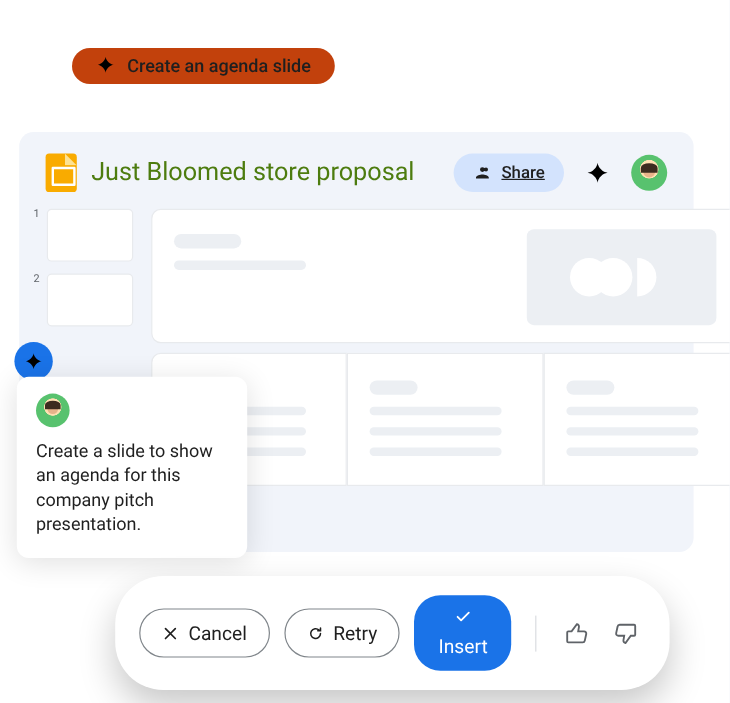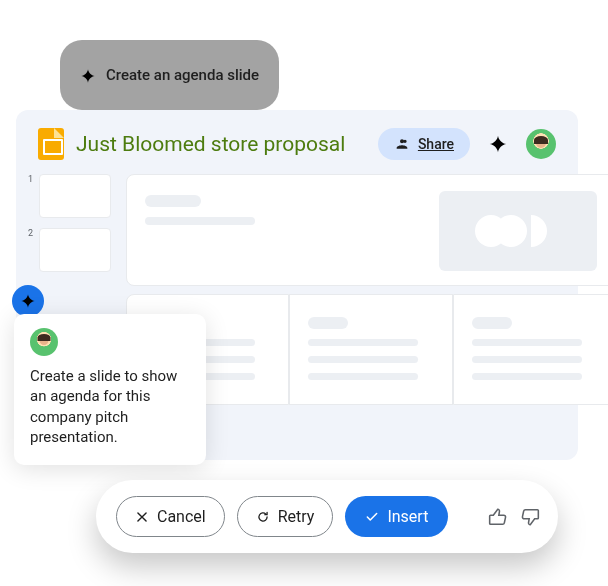--- a/index.html
+++ b/index.html
@@ -10,25 +10,25 @@
       height: 586px;
       position: relative;
       overflow: hidden;
     }
 
     
     .top-pill {
       position: absolute;
       top: 40px;
       left: 60px;
-      background: #a3a3a3;
+      background: #c2410c;
       border-radius: 22px;
-      padding: 26px 20px;
+      padding: 6px 20px;
       display: flex;
-      align-items: flex-end;
+      align-items: flex-start;
       gap: 10px;
     }
     .top-pill .spark-small {
       width: 16px; height: 16px;
     }
     .top-pill .label {
       font-size: 15px;
       color: #1f1f1f;
       font-weight: 500;
     }
@@ -225,20 +225,21 @@
       border-radius: 22px;
       padding: 10px 18px;
       font-size: 16px;
       color: #1f1f1f;
       background: #fff;
     }
     .pill-btn svg { width: 14px; height: 14px; }
     .pill-insert {
       background: #1a73e8; color: #fff; border: none;
       padding: 11px 20px;
+      flex-direction: column;
     }
     .pill-insert svg { width: 14px; height: 14px; }
     .divider { width: 1px; height: 30px; background: #dadce0; margin: 0 6px 0 8px; }
     .thumb-btn {
       width: 30px; height: 30px; display: flex; align-items: center; justify-content: center;
     }
     .thumb-btn svg { width: 22px; height: 22px; stroke: #5f6368; fill: none; stroke-width: 1.7; }
 
     
     .spark-path { fill: currentColor; }

